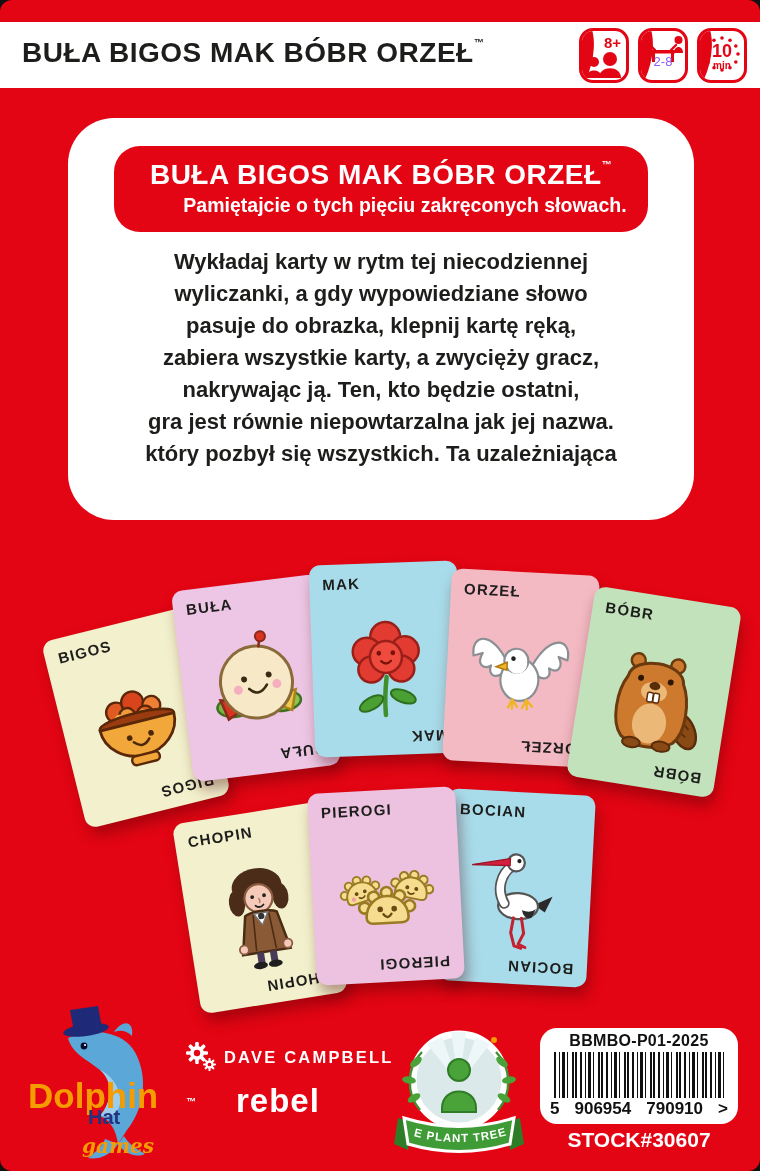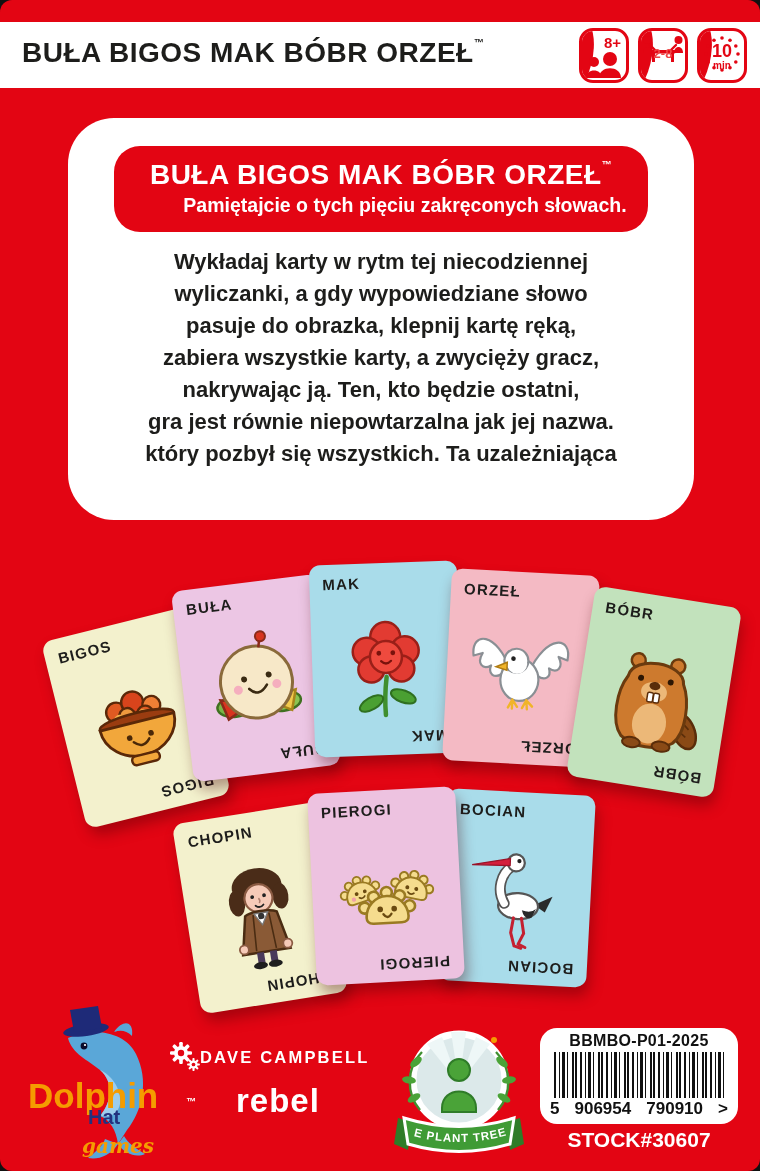--- a/index.html
+++ b/index.html
@@ -11,22 +11,22 @@
   .top-title{position:absolute;left:22px;top:15px;font-size:28px;font-weight:800;
              color:#1d1d1b;letter-spacing:.5px;white-space:nowrap;}
   .tm{font-size:10px;vertical-align:top;font-weight:700;}
   .badges{position:absolute;right:13px;top:6px;display:flex;gap:9px;}
   .badge{position:relative;width:50px;height:55px;background:#fff;border:3px solid #e30513;
          border-radius:14px;overflow:hidden;box-sizing:border-box;}
   .badge::before{content:'';position:absolute;left:-30px;top:-14px;width:40px;height:84px;
          background:#e30513;border-radius:50%;transform:rotate(14deg);}
   .badge svg{position:absolute;left:0;top:0;}
   .badge-age-text{position:absolute;right:5px;top:3px;color:#e30513;font-weight:800;font-size:15px;}
-  .badge-players-text{position:absolute;left:0;right:0;bottom:19px;text-align:center;color:#ef4444;
-         font-weight:700;font-size:13px;}
+  .badge-players-text{position:absolute;left:0;right:0;bottom:11px;text-align:center;color:#8b5cf6;
+         font-weight:400;font-size:13px;}
   .badge-time-wrap{position:absolute;left:0;right:0;top:11px;text-align:center;color:#e30513;
          font-weight:800;line-height:1;}
   .badge-time-val{font-size:18px;}
   .badge-time-unit{font-size:10px;margin-top:1px;}
 
   
   .info-card{position:absolute;left:68px;top:118px;width:626px;height:402px;background:#ffffff;
              border-radius:46px;}
   .pill{position:absolute;left:46px;top:28px;width:534px;height:86px;background:#e30513;
         border-radius:26px;color:#fff;text-align:center;box-sizing:border-box;padding-top:13px;}
@@ -54,21 +54,21 @@
 
   
   .dolphin-logo{position:absolute;left:28px;top:1000px;width:170px;height:168px;}
   .dolphin-logo svg{position:absolute;left:0;top:0;}
   .dl-word1{position:absolute;left:0px;top:76px;font-size:35px;font-weight:800;color:#f59c00;}
   .dl-word2{position:absolute;left:60px;top:106px;font-size:20px;font-weight:700;color:#23317e;}
   .dl-word3{position:absolute;left:54px;top:134px;font-size:20px;font-weight:700;
             font-style:italic;color:#f59c00;font-family:"DejaVu Serif",serif;}
   .dl-tm{position:absolute;right:2px;top:96px;font-size:10px;color:#fff;font-weight:700;}
 
-  .dave-row{position:absolute;left:170px;top:1042px;display:flex;align-items:center;}
+  .dave-row{position:absolute;left:186px;top:1042px;display:flex;align-items:center;gap:8px;}
   .dave-label{color:#fff;font-weight:800;font-size:16.5px;letter-spacing:2.2px;white-space:nowrap;}
   .rebel-label{position:absolute;left:236px;top:1082px;width:120px;
                color:#fff;font-weight:800;font-size:33px;letter-spacing:1px;}
 
   .tree-badge{position:absolute;left:394px;top:1014px;width:130px;height:150px;}
 
   .barcode-box{position:absolute;left:540px;top:1028px;width:198px;height:96px;background:#fff;
                border-radius:17px;box-sizing:border-box;padding:4px 8px 3px;}
   .barcode-title{text-align:center;font-size:16px;font-weight:800;color:#111;letter-spacing:.3px;}
   .barcode-bars{height:46px;margin:2px 6px 1px;background:

